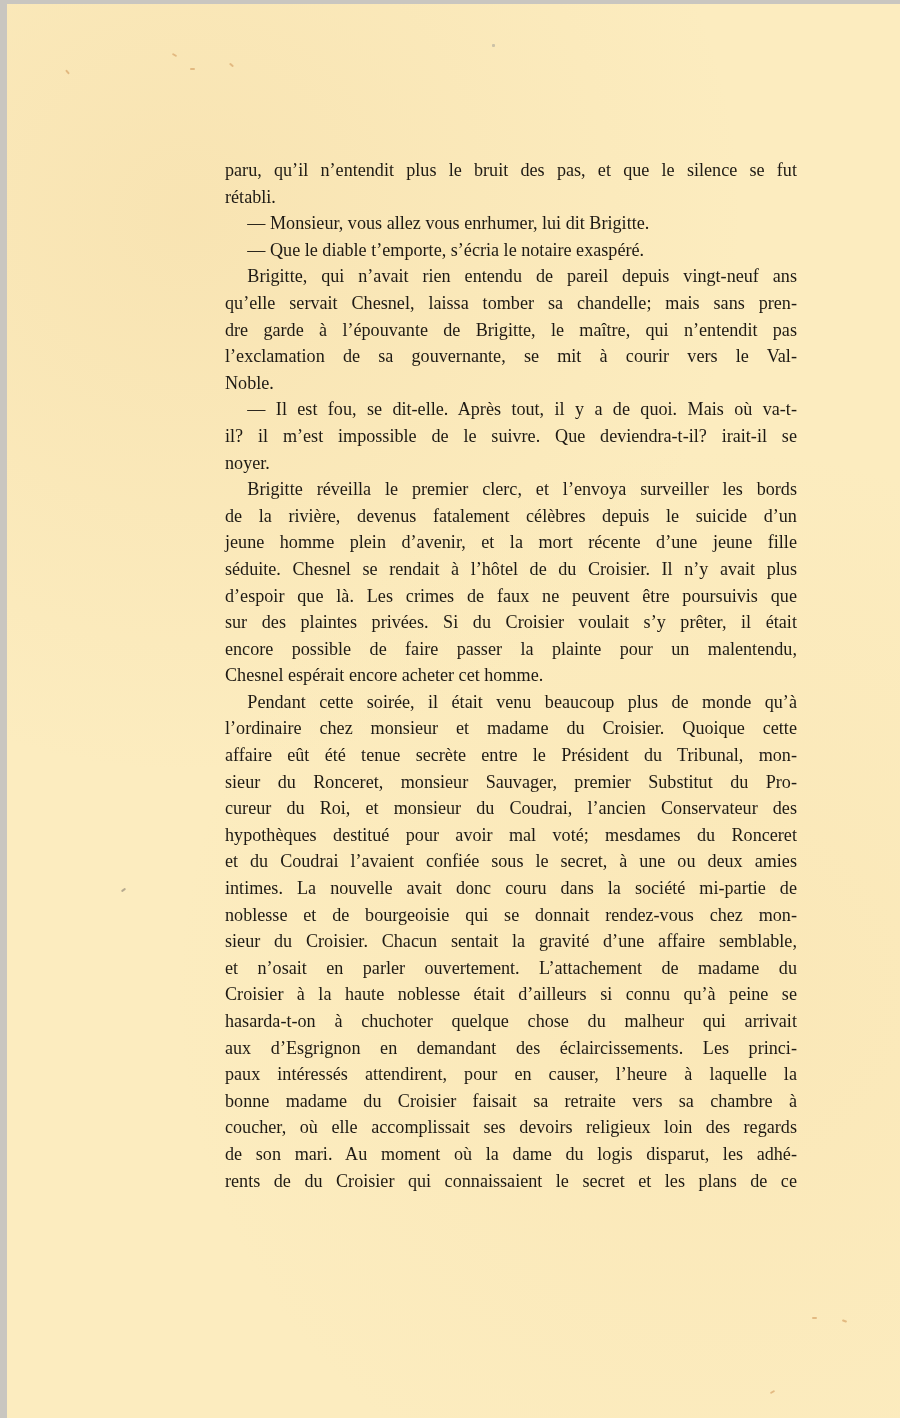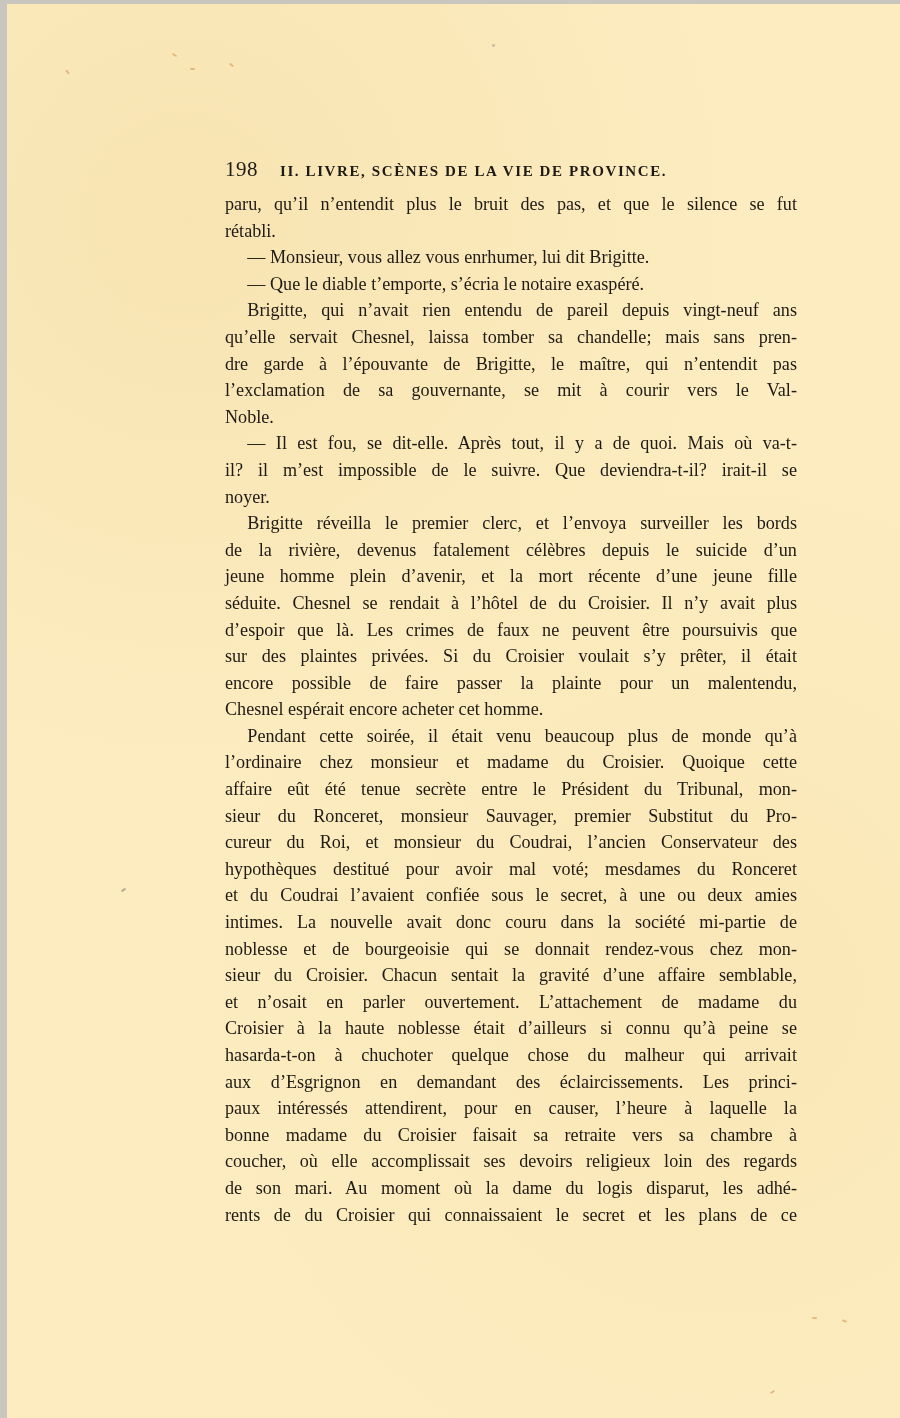--- a/index.html
+++ b/index.html
@@ -86,24 +86,20 @@
   <span class="fleck" style="left:183px;top:64px;"></span>
   <span class="fleck" style="left:58px;top:67px;transform:rotate(50deg)"></span>
   <span class="fleck" style="left:222px;top:60px;transform:rotate(40deg)"></span>
   <span class="fleck" style="left:835px;top:1316px;transform:rotate(20deg)"></span>
   <span class="fleck" style="left:805px;top:1313px;"></span>
   <span class="fleck" style="left:763px;top:1387px;transform:rotate(-30deg)"></span>
   <span class="fleck" style="left:485px;top:40px;width:3px;height:3px;background:#b8b0a0"></span>
   <span class="fleck" style="left:114px;top:885px;transform:rotate(-35deg);background:#9a8e7a"></span>
 
   <div class="text-block">
-    <div class="running-head">
-      <span class="folio">198</span>
-      <span class="head-title">II. LIVRE, SCÈNES DE LA VIE DE PROVINCE.</span>
-    </div>
     <div id="lines">
         <div class="line">paru, qu’il n’entendit plus le bruit des pas, et que le silence se fut</div>
         <div class="line last">rétabli.</div>
         <div class="line indent last">— Monsieur, vous allez vous enrhumer, lui dit Brigitte.</div>
         <div class="line indent last">— Que le diable t’emporte, s’écria le notaire exaspéré.</div>
         <div class="line indent">Brigitte, qui n’avait rien entendu de pareil depuis vingt-neuf ans</div>
         <div class="line">qu’elle servait Chesnel, laissa tomber sa chandelle; mais sans pren-</div>
         <div class="line">dre garde à l’épouvante de Brigitte, le maître, qui n’entendit pas</div>
         <div class="line">l’exclamation de sa gouvernante, se mit à courir vers le Val-</div>
         <div class="line last">Noble.</div>

